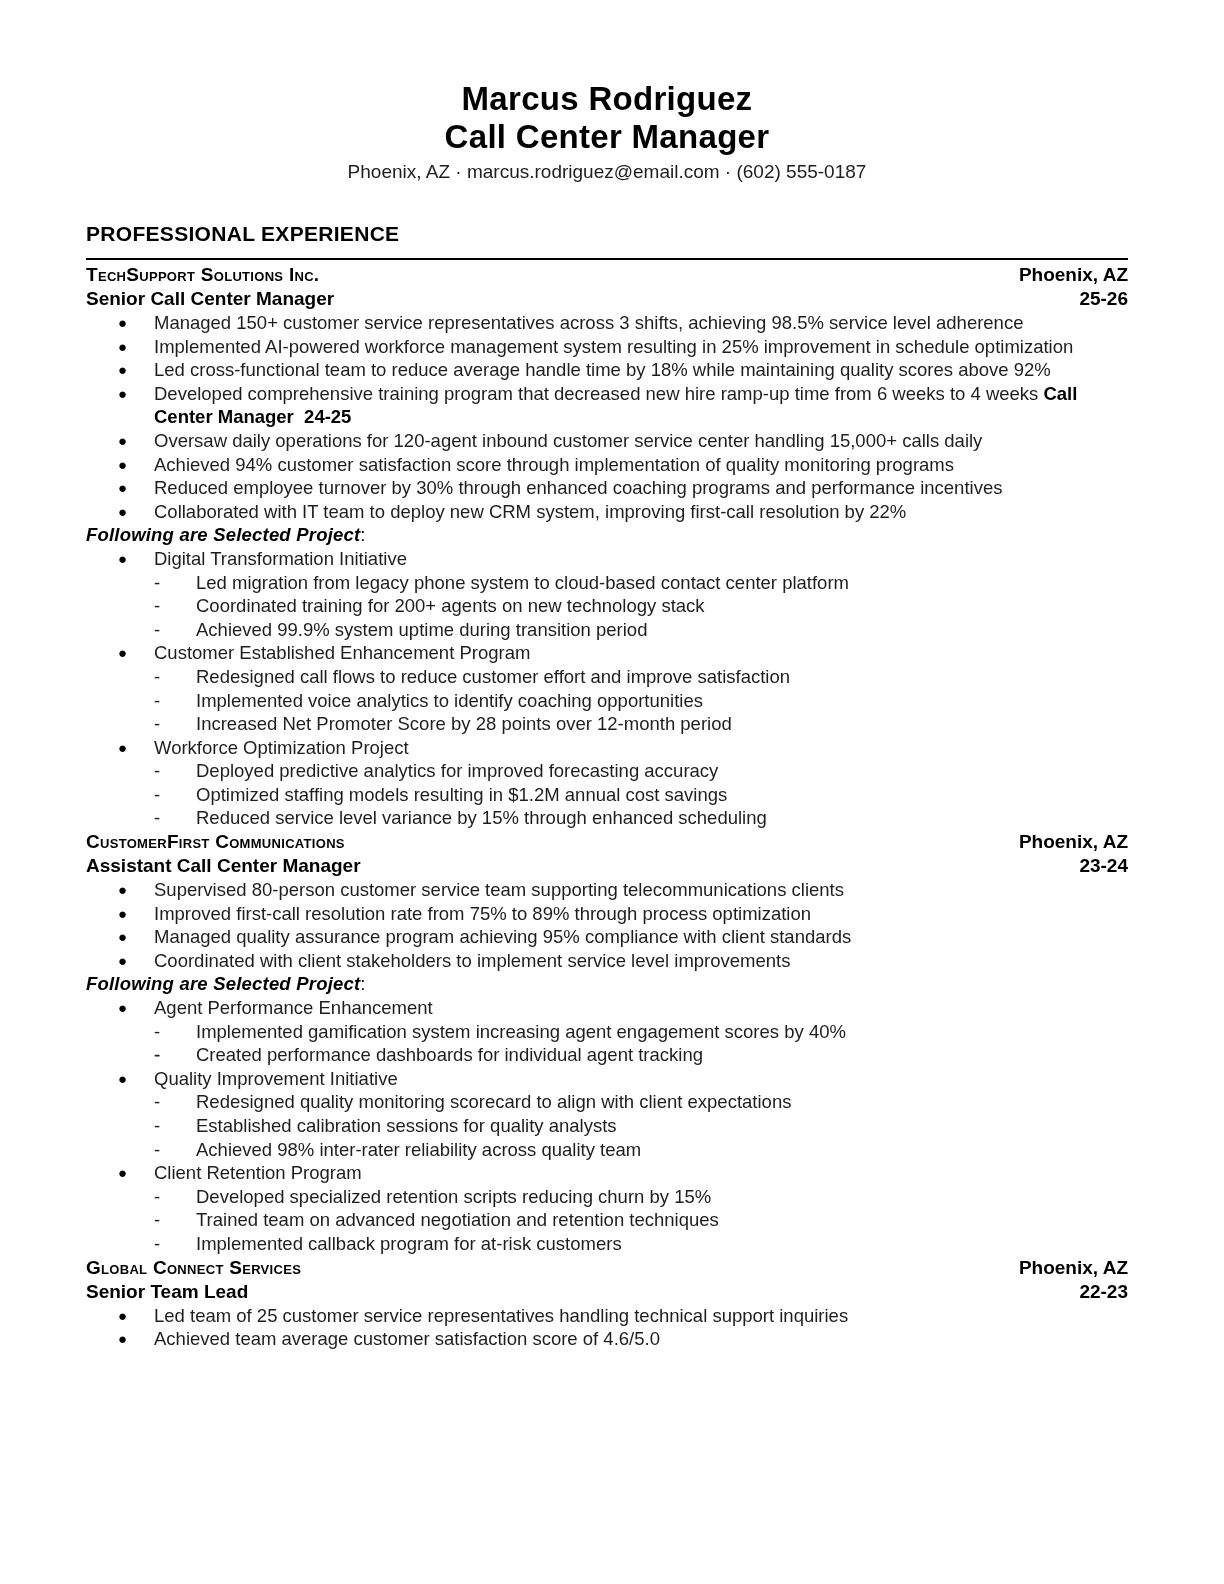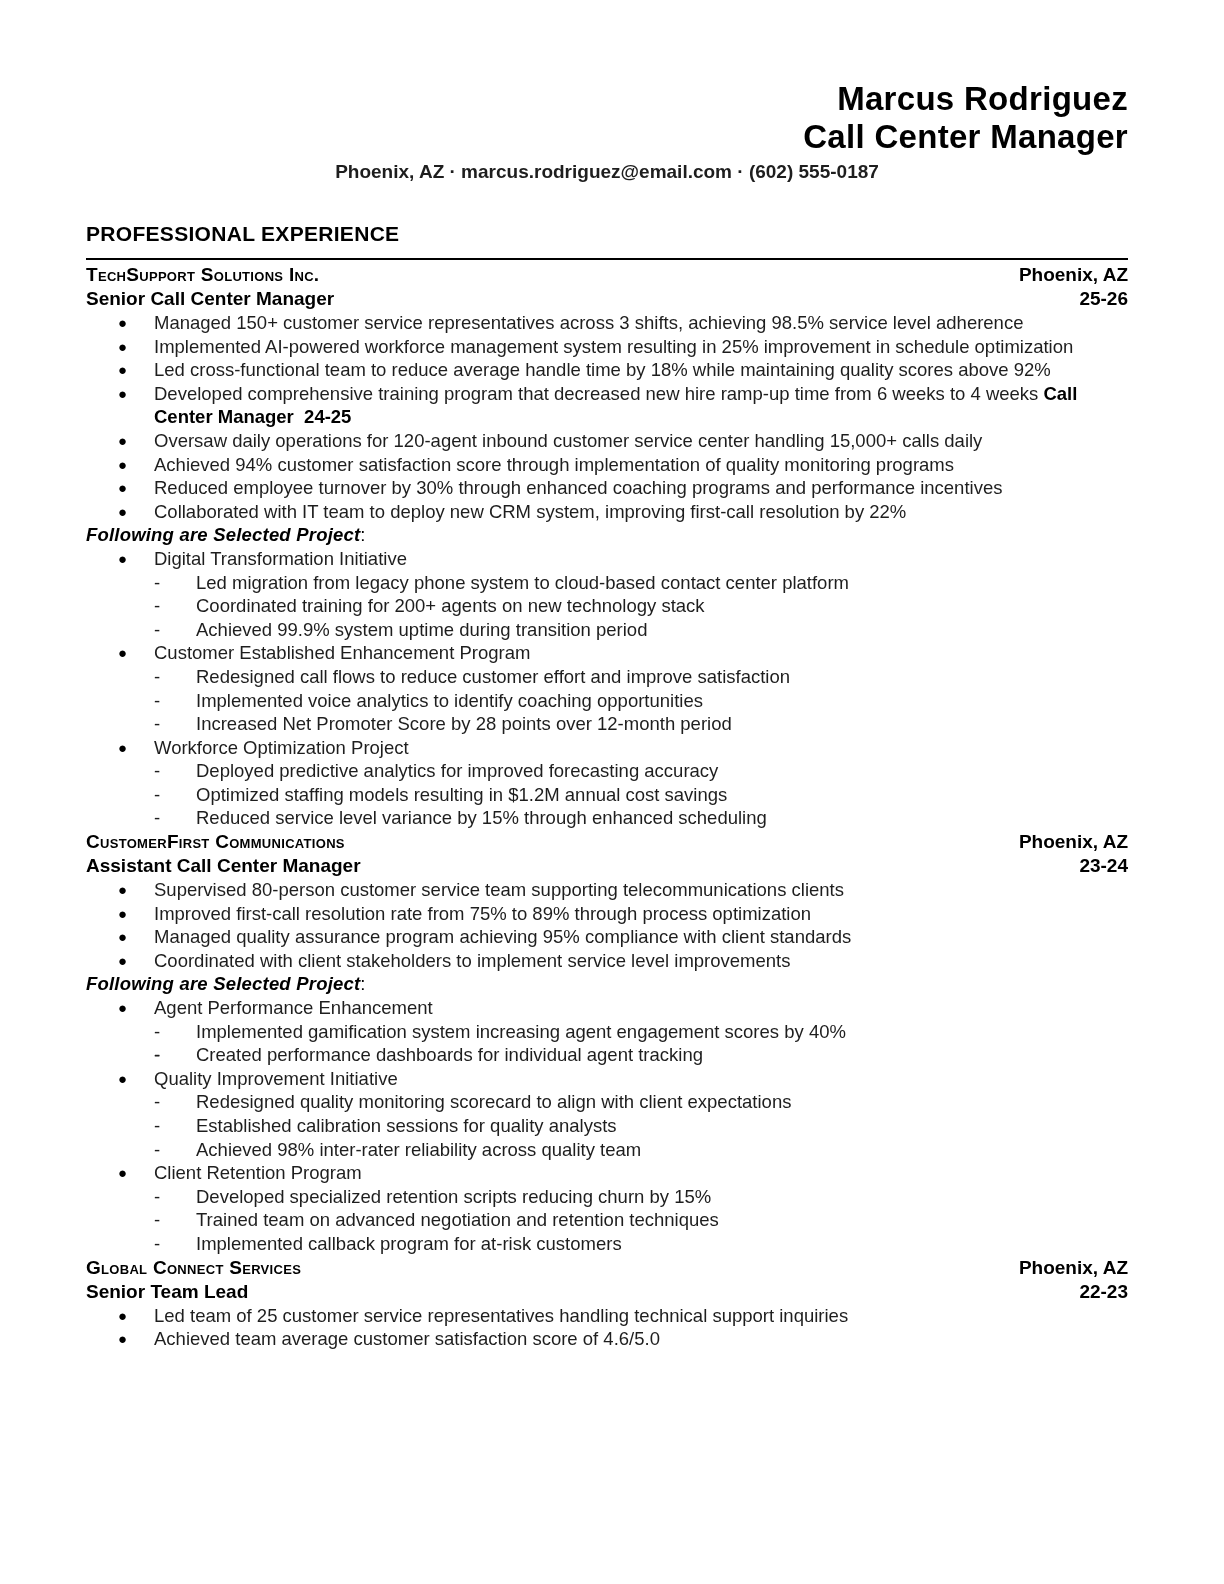--- a/index.html
+++ b/index.html
@@ -14,25 +14,24 @@
   }
   .page { padding: 80px 96px 40px 86px; }
 
   
   .header { text-align: center; color: #000; }
   .name, .headline {
     font-size: 33px;
     font-weight: 700;
     line-height: 38px;
     letter-spacing: 0.3px;
-    text-align: right;
   }
   .contact {
     font-size: 19px;
-    font-weight: 700;
+    font-weight: 400;
     line-height: 24px;
     margin-top: 4px;
     color: #1e1e1e;
   }
 
   
   .section-heading {
     margin-top: 38px;
     margin-bottom: 3px;
     font-size: 21px;

